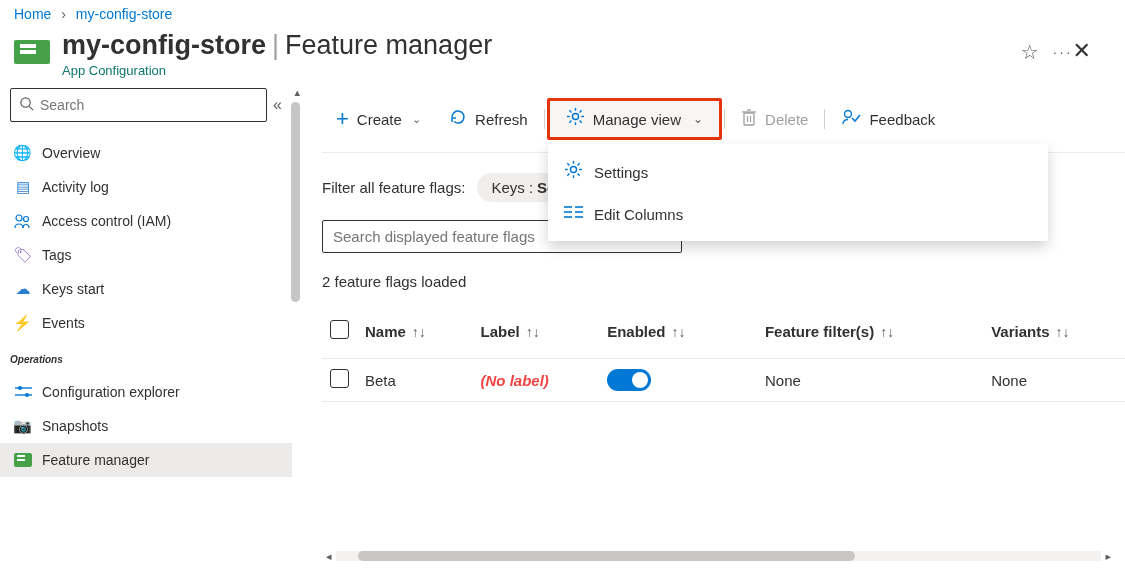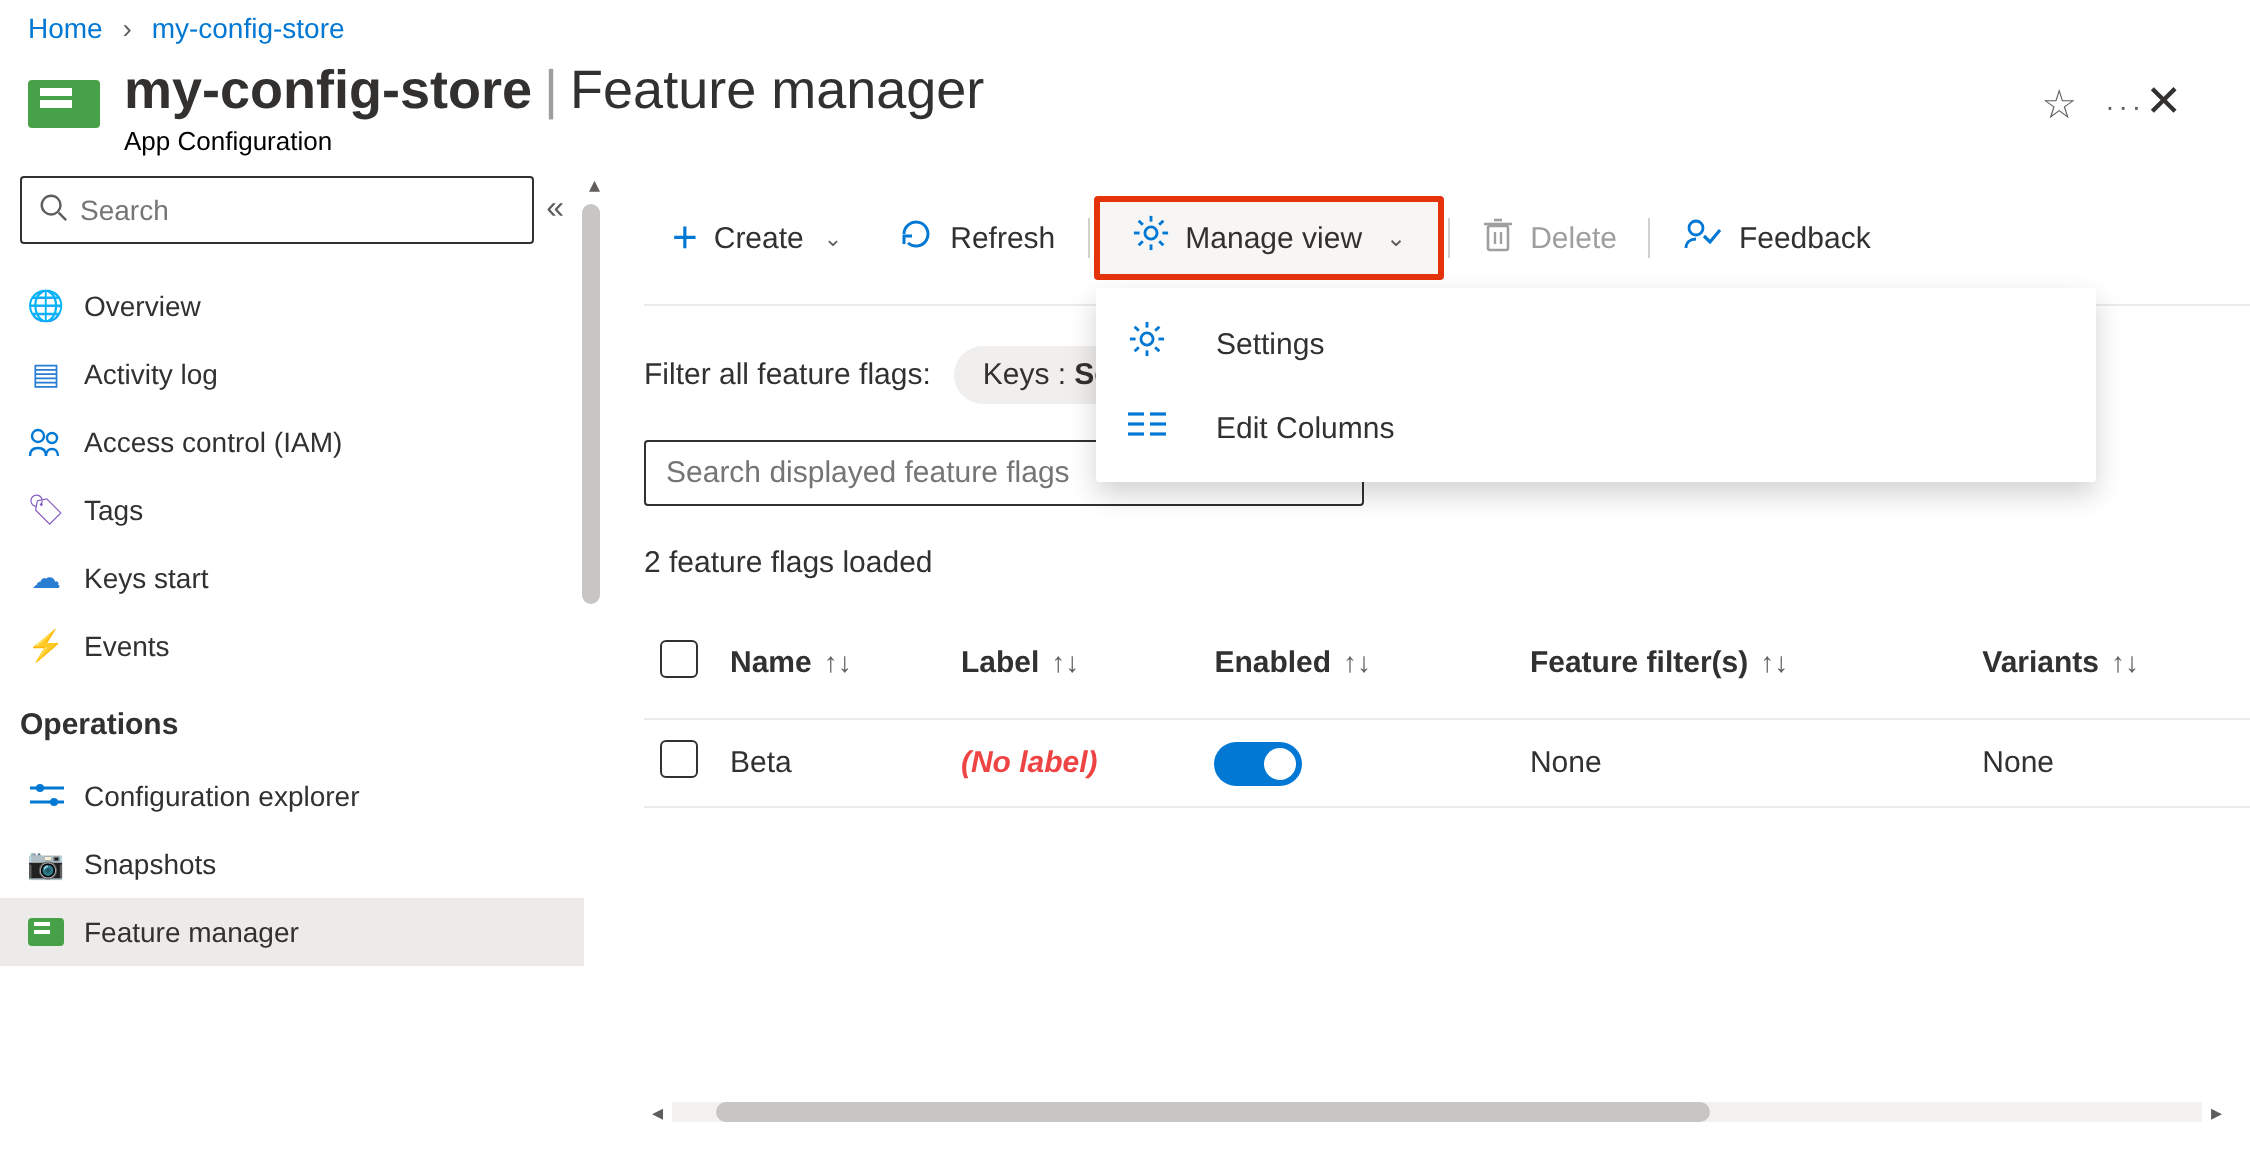--- a/index.html
+++ b/index.html
@@ -7,46 +7,46 @@
 .breadcrumb { padding:6px 14px 0 14px; font-size:14px; }
 .breadcrumb a { color:#0078d4; text-decoration:none; }
 .breadcrumb .sep { margin:0 6px; color:#605e5c; }
 .header { display:flex; align-items:flex-start; padding:8px 14px 10px 14px; }
 .res-icon { width:36px; height:24px; background:#46a148; border-radius:2px; margin-right:12px; margin-top:10px; display:flex; align-items:center; }
 .res-icon::before { content:""; width:16px; height:4px; background:#fff; margin-left:6px; box-shadow:0 -6px 0 #fff; }
 .title-block { flex:1; }
 .title-line { font-size:27px; font-weight:400; }
 .title-line b { font-weight:700; }
 .title-line .pipe { color:#a19f9d; margin:0 6px; }
-.subtitle { font-size:13px; color:#000000; margin-top:2px; }
+.subtitle { font-size:13px; color:#0f766e; margin-top:2px; }
 .header-actions { display:flex; gap:14px; align-items:center; margin-top:10px; color:#605e5c; }
 .close-x { font-size:22px; font-weight:300; cursor:pointer; }
 .main { display:flex; height:calc(100% - 100px); }
 .sidebar { width:300px; border-right:none; position:relative; padding:0 8px 0 0; }
 .search-row { display:flex; align-items:center; gap:6px; padding:0 10px 8px 10px; }
 .search-box { flex:1; display:flex; align-items:center; border:1px solid #323130; border-radius:2px; padding:16px 8px; height:32px;justify-content:flex-end; }
 .search-box input { border:none; outline:none; width:100%; font-size:14px; color:#605e5c; background:transparent; }
 .collapse-ico { color:#605e5c; font-size:16px; }
 .nav { list-style:none; margin-top:6px; }
 .nav li { display:flex; align-items:center; gap:10px; padding:8px 14px; cursor:pointer; font-size:14px; }
 .nav li.selected { background:#edebe9; }
 .nav .ico { width:18px; height:18px; display:inline-flex; align-items:center; justify-content:center; font-size:15px; }
-.section-head { font-size:15px; font-weight:600; padding:14px 14px 4px 10px; }
+.section-head { font-size:10px; font-weight:600; padding:14px 14px 4px 10px;font-style:italic; }
 .scrollbar-v { position:absolute; right:0; top:2px; width:9px; height:200px; background:#c8c6c4; border-radius:5px; }
 .scroll-arrow { position:absolute; right:0; font-size:11px; color:#605e5c; }
 .content { flex:1; padding:0 0 0 22px; position:relative; }
 .toolbar { display:flex; align-items:center; gap:0; padding:10px 0 12px 0; border-bottom:1px solid #edebe9; }
 .tb-btn { display:flex; align-items:center; gap:8px; padding:6px 14px; cursor:pointer; font-size:15px; color:#323130; }
 .tb-btn.disabled { color:#a19f9d;justify-content:space-between; }
 .tb-btn .ico { color:#0078d4; font-size:17px; font-weight:400; }
 .tb-btn.disabled .ico { color:#a19f9d; }
 .tb-sep { width:1px; height:20px; background:#d2d0ce; margin:0 2px; }
 .manage-view-btn { border:3px solid #e5330b; background:#f7f6f5; border-radius:2px; padding:6px 16px; }
 .dropdown { position:absolute; top:56px; left:248px; width:500px; background:#fff; box-shadow:0 6px 14px rgba(0,0,0,.18); border-radius:2px; padding:6px 0; z-index:40; }
-.dropdown-item { display:flex; align-items:center; gap:24px; padding:10px 16px; cursor:pointer; font-size:15px; }
+.dropdown-item { display:flex; align-items:center; gap:10px; padding:10px 16px; cursor:pointer; font-size:15px; }
 .dropdown-item .ico { color:#0078d4; font-size:18px; width:20px; }
 .filter-row { display:flex; align-items:center; gap:12px; padding:20px 0 12px 0; font-size:15px; }
 .pill { background:#f0efee; border-radius:20px; padding:6px 14px; font-size:15px; display:flex; align-items:center; gap:4px; }
 .flag-search { border:1px solid #323130; border-radius:2px; width:360px; height:33px; padding:5px 10px; font-size:15px; color:#605e5c; outline:none; margin-top:6px; }
 .count-line { font-size:15px; margin-top:20px; }
 .table { width:100%; margin-top:20px; border-collapse:collapse; }
 .table th { text-align:left; font-weight:600; font-size:15px; padding:10px 8px 16px 8px; border-bottom:1px solid #edebe9; white-space:nowrap; }
 .table td { padding:10px 8px; font-size:15px; border-bottom:1px solid #edebe9; }
 .table .italic { font-style:italic; color:#ef4444;font-weight:bold; }
 .sort-ic { color:#605e5c; margin-left:6px; font-size:14px; }

